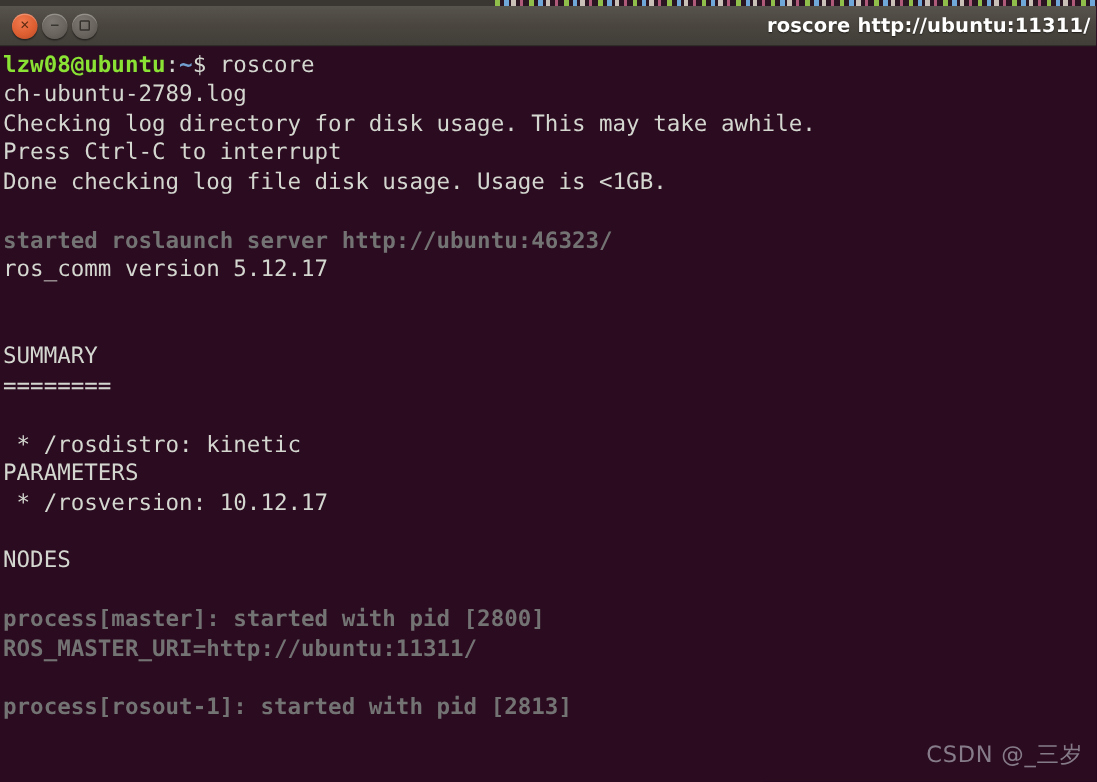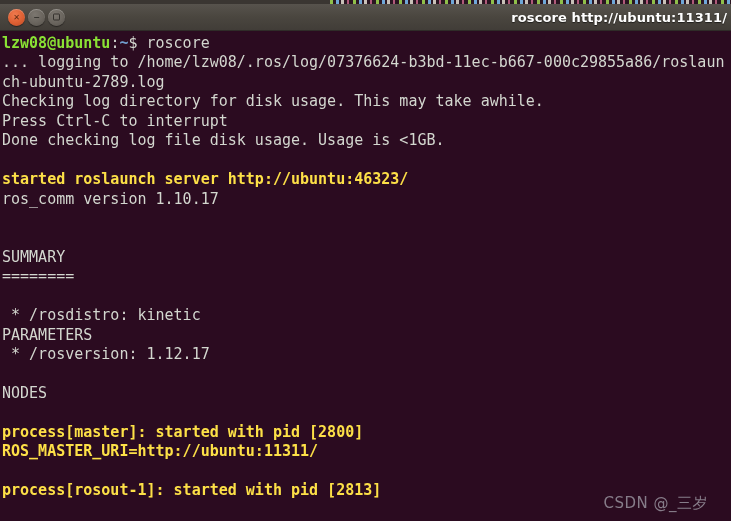--- a/index.html
+++ b/index.html
@@ -128,28 +128,28 @@
   }
   .tline {
     font-family: "DejaVu Sans Mono", monospace;
     font-size: 15px;
     line-height: 19.45px;
     height: 19.45px;
     color: #d3d7cf;
     white-space: pre;
     letter-spacing: 0px;
   }
-  .b { font-weight: bold; color: #fde047; }
+  .b { font-weight: bold; color: #737373; }
   .greenb { color: #8ae234; font-weight: bold; }
   .blueb { color: #729fcf; font-weight: bold; }
   .wht { color: #d3d7cf; }
 
   #watermark {
     position: absolute;
-    right: 23px;
+    right: 9px;
     bottom: 8px;
     color: #8e8692;
     font-family: "DejaVu Sans", sans-serif;
     font-size: 15px;
     letter-spacing: 0.5px;
     opacity: 0.92;
     pointer-events: none;
   }
 </style>
 </head>
@@ -173,36 +173,35 @@
         <span class="glyph"></span>
       </div>
     </div>
     <div id="window-title">roscore http://ubuntu:11311/</div>
   </div>
 
   <div id="terminal">
 
     <div class="tline"><span class="greenb">lzw08@ubuntu</span><span class="wht">:</span><span class="blueb">~</span><span class="wht">$</span><span class="wht"> roscore</span></div>
 
-    <div class="tline">... logging to /home/lzw08/.ros/log/07376624-b3bd-11ec-b667-000c29855a86/roslaun</div>
     <div class="tline">ch-ubuntu-2789.log</div>
     <div class="tline">Checking log directory for disk usage. This may take awhile.</div>
     <div class="tline">Press Ctrl-C to interrupt</div>
     <div class="tline">Done checking log file disk usage. Usage is &lt;1GB.</div>
     <div class="tline"></div>
     <div class="tline b">started roslaunch server http://ubuntu:46323/</div>
-    <div class="tline">ros_comm version 1.10.17</div>
+    <div class="tline">ros_comm version 5.12.17</div>
     <div class="tline"></div>
     <div class="tline"></div>
     <div class="tline">SUMMARY</div>
     <div class="tline">========</div>
     <div class="tline"></div>
     <div class="tline"> * /rosdistro: kinetic</div>
     <div class="tline">PARAMETERS</div>
-    <div class="tline"> * /rosversion: 1.12.17</div>
+    <div class="tline"> * /rosversion: 10.12.17</div>
     <div class="tline"></div>
     <div class="tline">NODES</div>
     <div class="tline"></div>
     <div class="tline b">process[master]: started with pid [2800]</div>
     <div class="tline b">ROS_MASTER_URI=http://ubuntu:11311/</div>
     <div class="tline"></div>
     <div class="tline b">process[rosout-1]: started with pid [2813]</div>
 
   </div>
 

